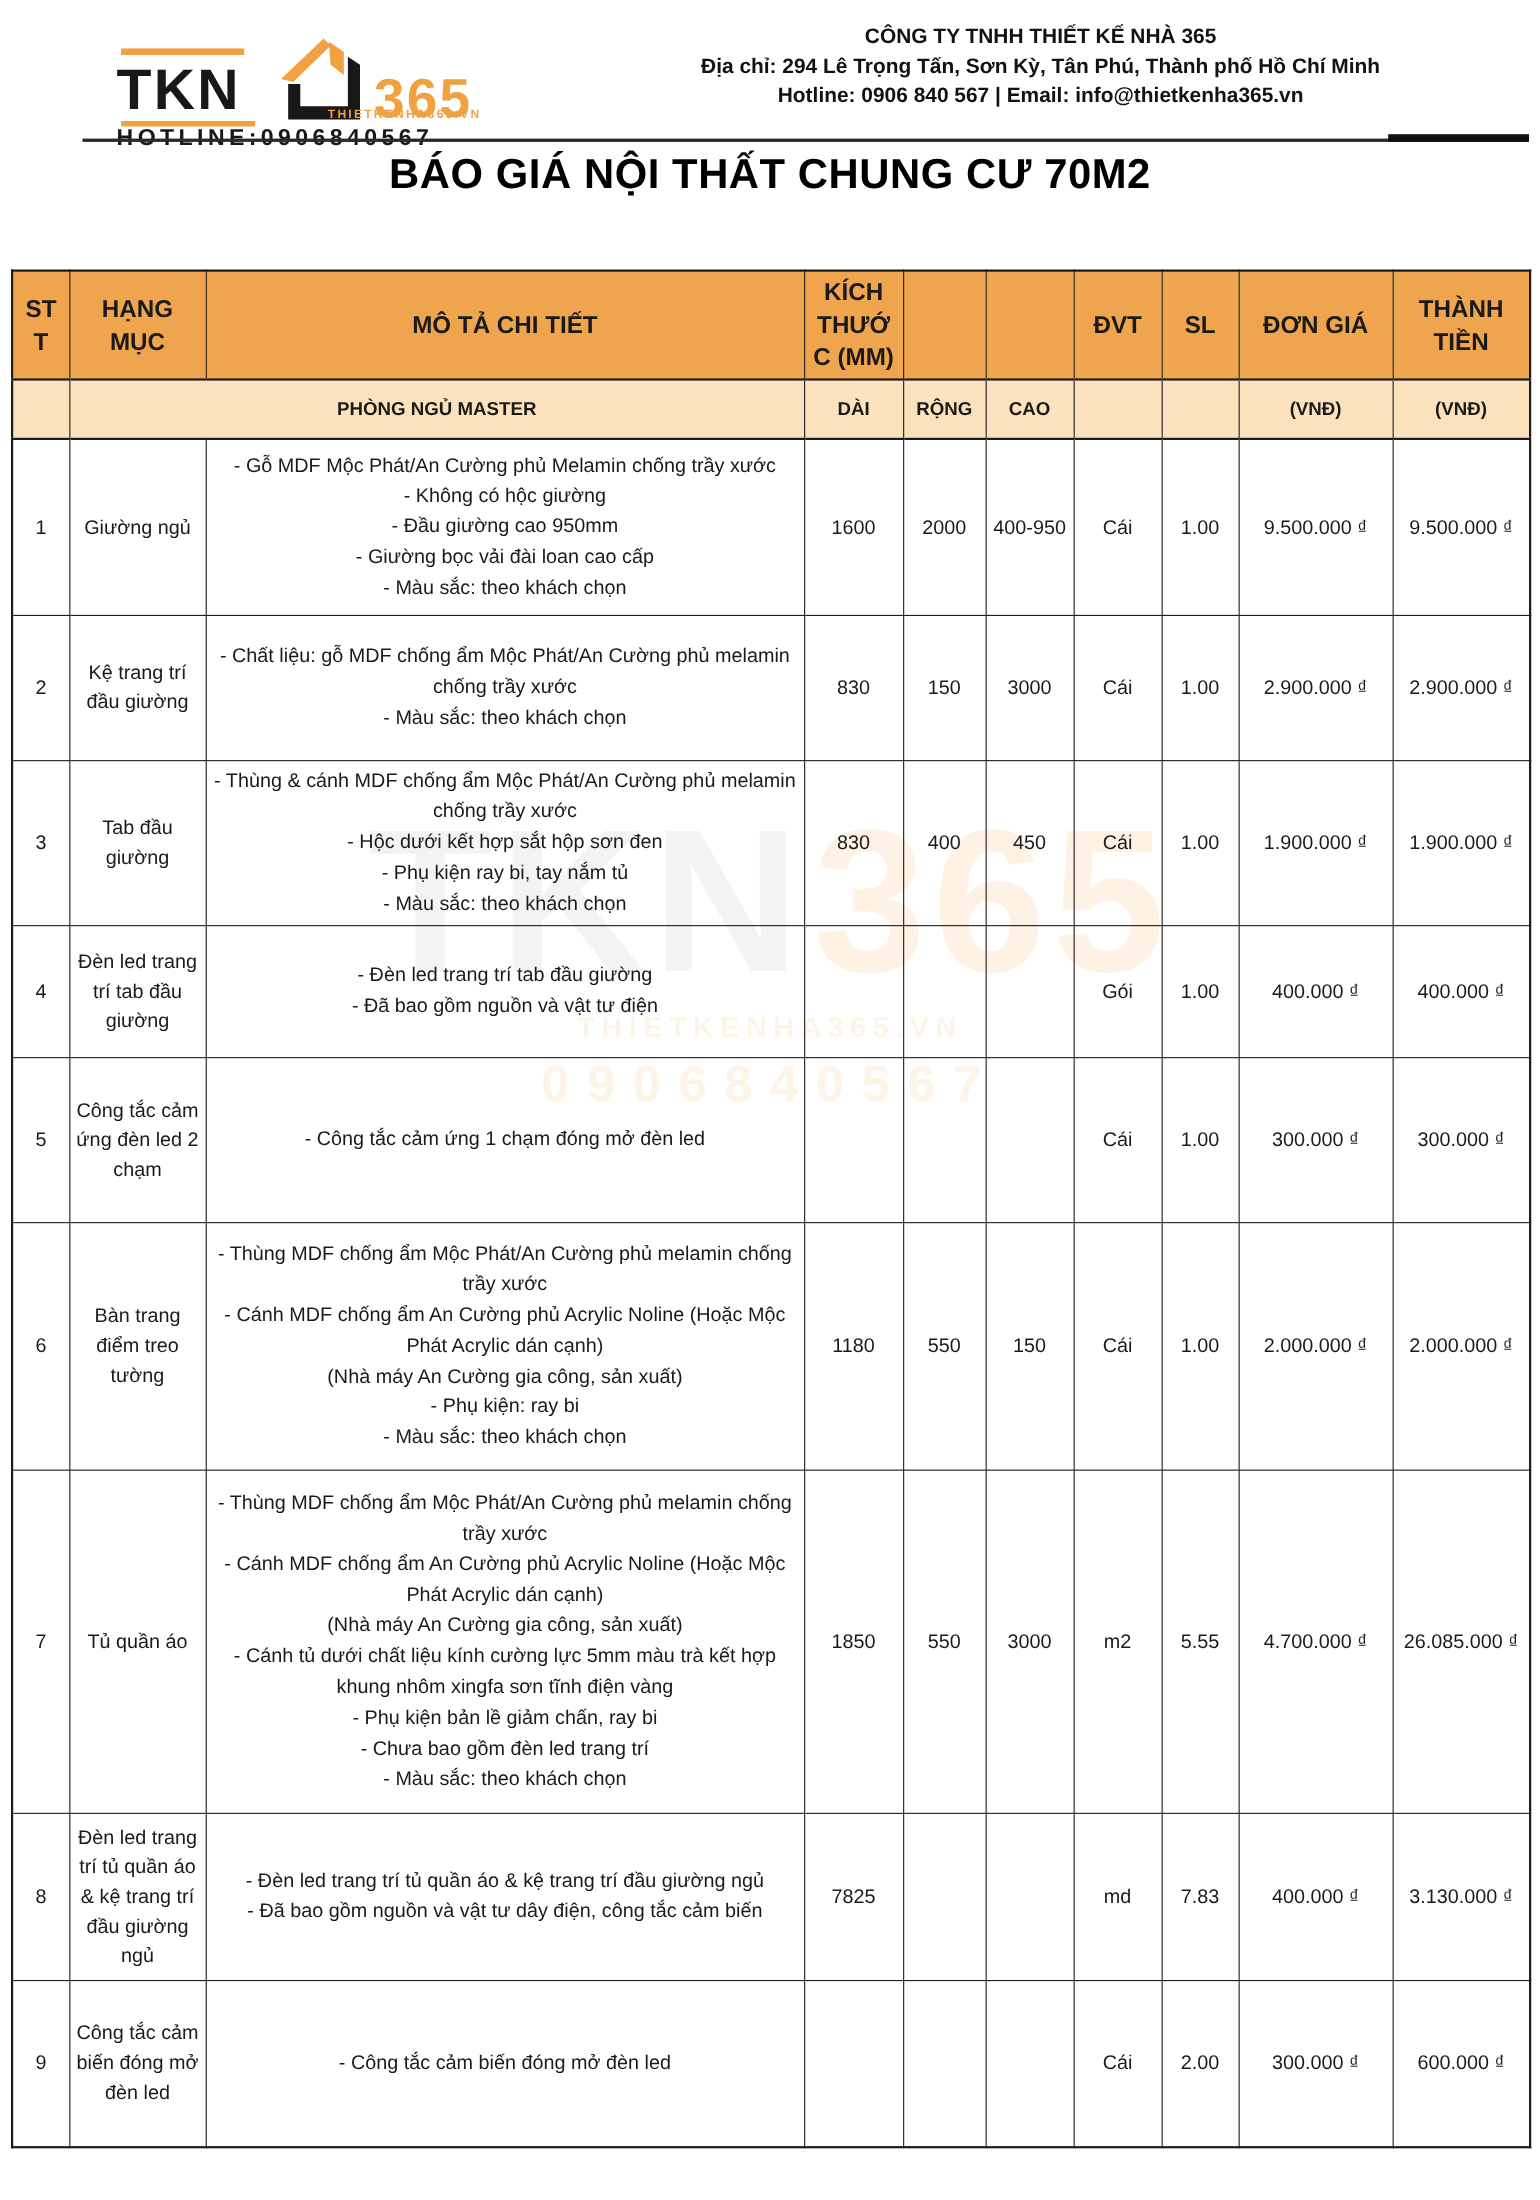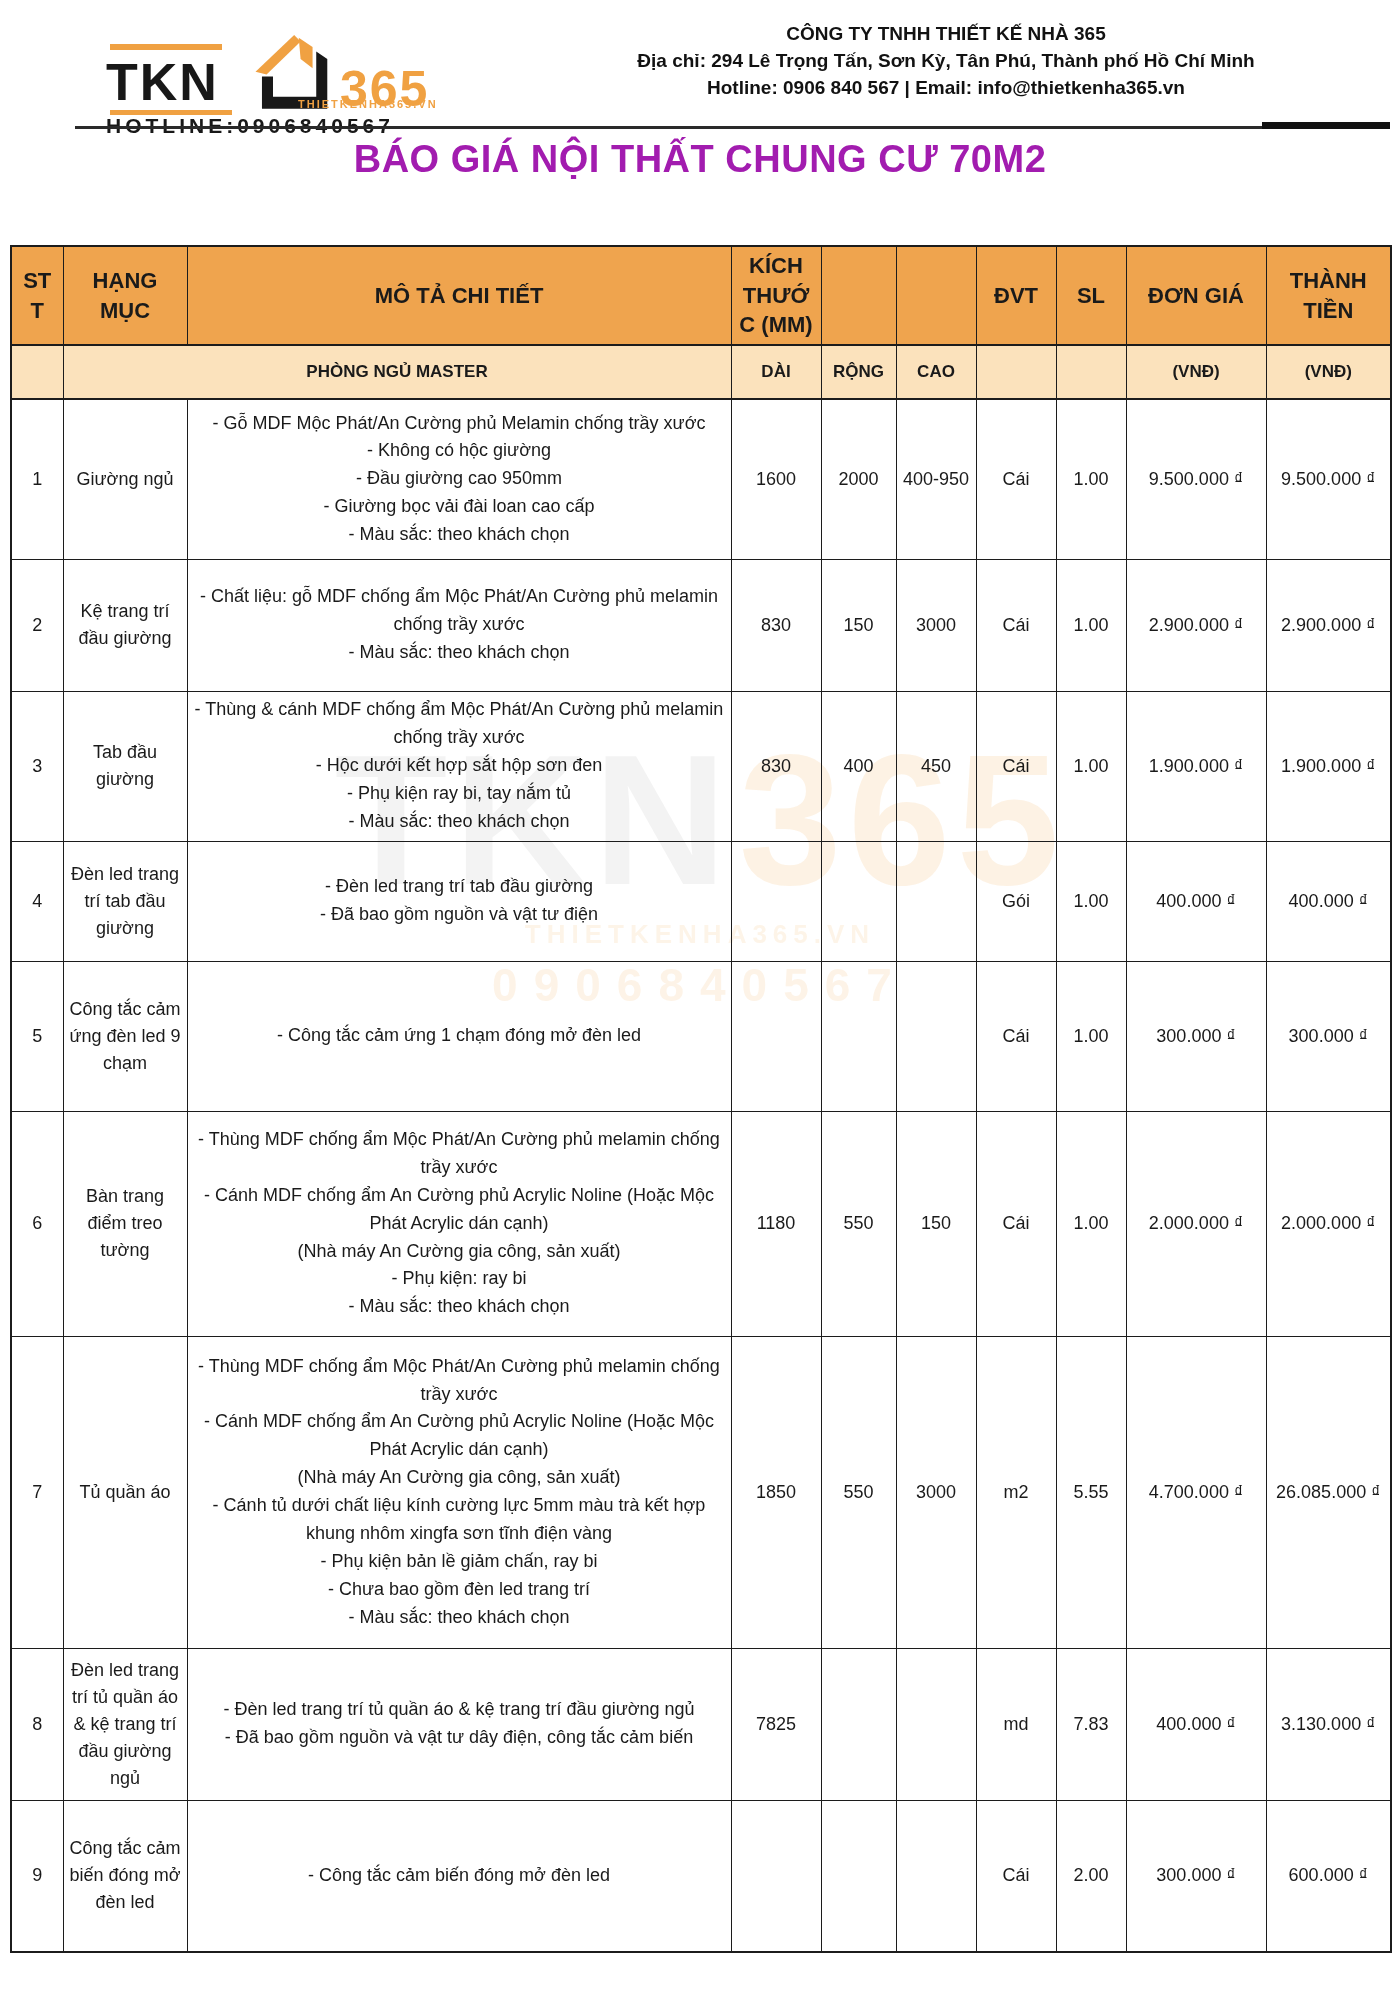--- a/index.html
+++ b/index.html
@@ -16,21 +16,21 @@
   .logo-site{position:absolute;left:208px;top:82px;font-size:11px;font-weight:bold;color:#F0A142;letter-spacing:2px;}
   .logo-hotline{position:absolute;left:16px;top:98px;font-size:21px;font-weight:900;letter-spacing:4px;color:#181818;}
 
   .company{position:absolute;left:476px;top:20px;width:940px;text-align:center;}
   .company div{font-weight:bold;font-size:19px;line-height:27px;color:#121212;}
 
   .rule-main{position:absolute;left:75px;top:126px;width:1315px;height:3px;background:#2a2a2a;}
   .rule-thick{position:absolute;left:1262px;top:122px;width:128px;height:7px;background:#111111;}
 
   .doc-title{position:absolute;left:0;top:138px;width:1400px;text-align:center;
-             font-size:38px;font-weight:bold;color:#a21caf;letter-spacing:0.5px;}
+             font-size:38px;font-weight:bold;color:#000000;letter-spacing:0.5px;}
 
   
   .watermark{position:absolute;left:250px;top:728px;width:900px;height:470px;z-index:0;
              pointer-events:none;text-align:center;}
   .wm-row1{display:flex;align-items:center;justify-content:center;gap:6px;}
   .wm-tkn{font-size:185px;font-weight:900;letter-spacing:6px;color:rgba(40,40,40,0.055);line-height:1;}
   .wm-365{font-size:185px;font-weight:900;letter-spacing:6px;color:rgba(240,161,66,0.14);line-height:1;}
   .wm-site{font-size:26px;font-weight:bold;letter-spacing:6px;color:rgba(240,161,66,0.12);margin-top:6px;}
   .wm-hotline{font-size:46px;font-weight:900;letter-spacing:16px;color:rgba(240,161,66,0.13);margin-top:8px;}
 
@@ -186,21 +186,21 @@
           <td></td>
           <td></td>
           <td></td>
           <td>Gói</td>
           <td>1.00</td>
           <td>400.000 ₫</td>
           <td>400.000 ₫</td>
         </tr>
         <tr style="height: 150px;">
           <td>5</td>
-          <td>Công tắc cảm ứng đèn led 9 chạm</td>
+          <td>Công tắc cảm ứng đèn led 2 chạm</td>
           <td class="desc">
             <div>- Công tắc cảm ứng 1 chạm đóng mở đèn led</div>
           </td>
           <td></td>
           <td></td>
           <td></td>
           <td>Cái</td>
           <td>1.00</td>
           <td>300.000 ₫</td>
           <td>300.000 ₫</td>

